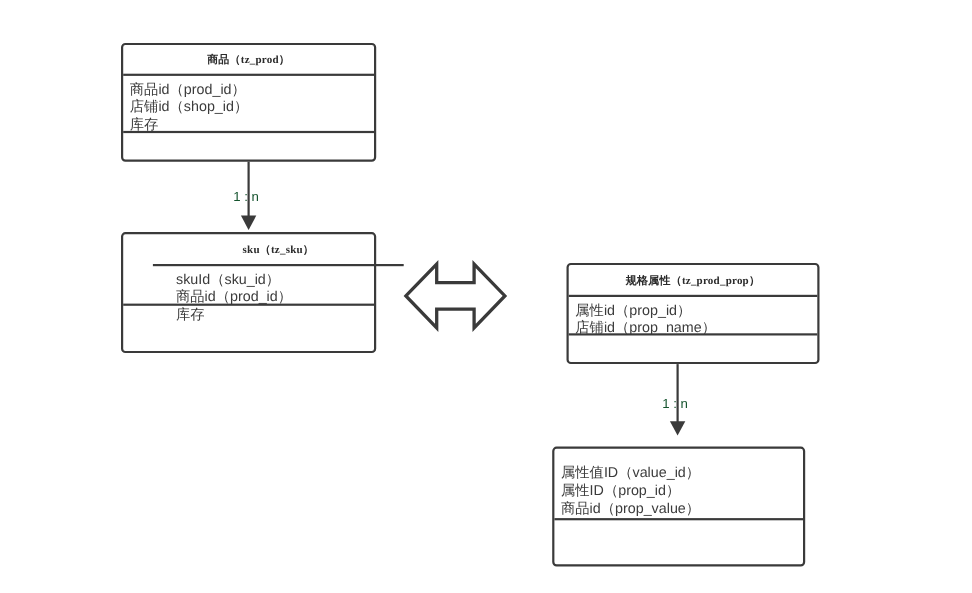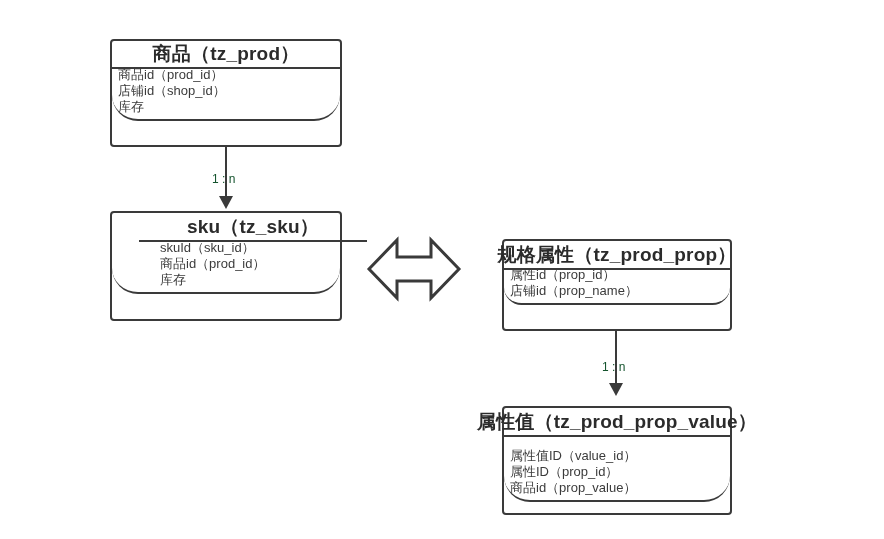--- a/index.html
+++ b/index.html
@@ -26,38 +26,38 @@
     border-radius: 4px;
     background: #ffffff;
     display: flex;
     flex-direction: column;
   }
   .entity-title {
     box-sizing: border-box;
     width: 100%;
     text-align: center;
     font-weight: bold;
-    font-size: 19px;
+    font-size: 10px;
     color: #2b2b2b;
     border-bottom: 2px solid #3a3a3a;
     display: flex;
     align-items: center;
     justify-content: center;
     letter-spacing: 0.2px;
     white-space: nowrap;
+    font-family: Liberation Serif, serif;
   }
   .entity-attrs {
     box-sizing: border-box;
     width: 100%;
     border-bottom: 2px solid #3a3a3a;
     padding: 4px 0 4px 6px;
     display: flex;
     flex-direction: column;
-    justify-content: flex-end;
-    border-radius: 26px;
+    justify-content: space-between;
   }
   .attr-row {
     font-size: 13px;
     color: #3b3b3b;
     line-height: 16px;
     white-space: nowrap;
   }
   .entity-footer {
     box-sizing: border-box;
     width: 100%;
@@ -110,51 +110,50 @@
   </div>
 
   <div class="connector" style="left:0; top:0; width:884px; height:539px; pointer-events:none;">
     <div class="conn-line" style="left:225px; top:147px; height:51px;"></div>
     <div class="conn-head" style="left:219px; top:196px;"></div>
     <div class="conn-label" style="left:212px; top:172px;">1 : n</div>
   </div>
 
   <div class="entity" style="left:110px; top:211px; width:232px; height:110px;">
     <div class="entity-title" style="height:29px;margin-left:27px;">sku（tz_sku）</div>
-    <div class="entity-attrs" style="height:52px;padding-left:48px;">
+    <div class="entity-attrs" style="height:36px;padding-left:48px;">
       <div class="attr-row">skuId（sku_id）</div>
       <div class="attr-row">商品id（prod_id）</div>
       <div class="attr-row">库存</div>
     </div>
     <div class="entity-footer"></div>
   </div>
 
   <div class="double-arrow" style="left:366px; top:235px; width:96px; height:68px;">
     <svg width="96" height="68" viewBox="0 0 96 68" xmlns="http://www.w3.org/2000/svg">
       <polygon points="3,34 31,5 31,22 65,22 65,5 93,34 65,63 65,46 31,46 31,63" fill="#ffffff" stroke="#3a3a3a" stroke-width="3" stroke-linejoin="miter"></polygon>
     </svg>
   </div>
 
-  <div class="entity" style="left:502px; top:239px; width:230px; height:92px;">
+  <div class="entity" style="left:515px; top:239px; width:230px; height:92px;">
     <div class="entity-title" style="height:29px;">规格属性（tz_prod_prop）</div>
     <div class="entity-attrs" style="height:35px;">
       <div class="attr-row">属性id（prop_id）</div>
       <div class="attr-row">店铺id（prop_name）</div>
     </div>
     <div class="entity-footer"></div>
   </div>
 
   <div class="connector" style="left:0; top:0; width:884px; height:539px; pointer-events:none;">
     <div class="conn-line" style="left:615px; top:331px; height:54px;"></div>
     <div class="conn-head" style="left:609px; top:383px;"></div>
     <div class="conn-label" style="left:602px; top:360px;">1 : n</div>
   </div>
 
   <div class="entity" style="left:502px; top:406px; width:230px; height:109px;">
-    <div class="entity-title" style="height:29px;">属性值（tz_prod_prop_value）</div>
     <div class="entity-attrs" style="height:55px;margin-top:10px;">
       <div class="attr-row">属性值ID（value_id）</div>
       <div class="attr-row">属性ID（prop_id）</div>
       <div class="attr-row">商品id（prop_value）</div>
     </div>
     <div class="entity-footer"></div>
   </div>
 
 </div>
 

